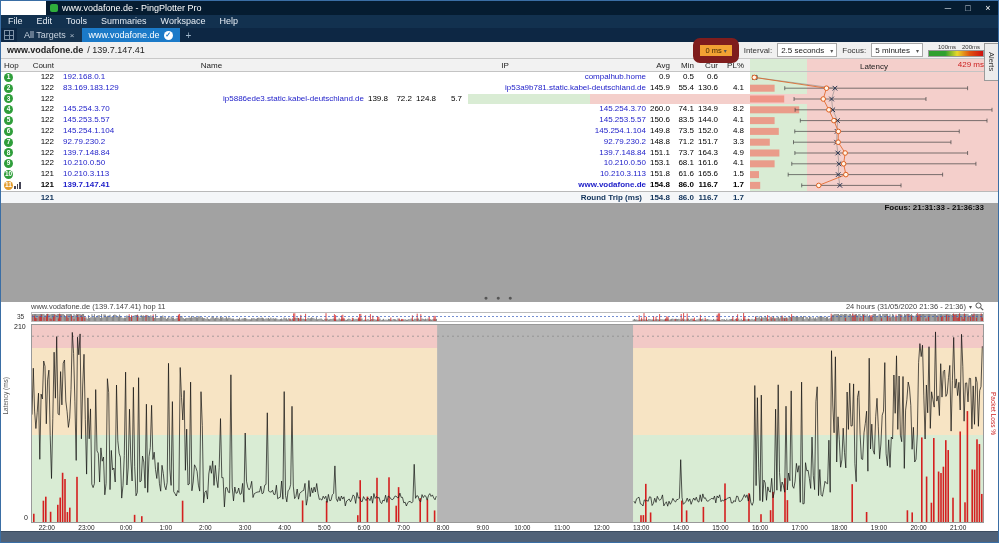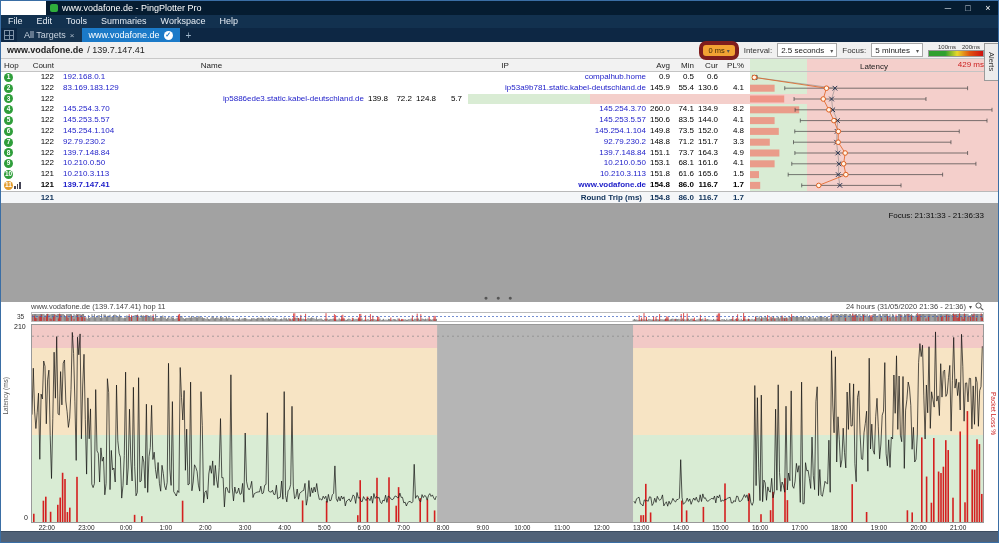--- a/index.html
+++ b/index.html
@@ -21,21 +21,21 @@
   .tab.active{background:#1b7ac8;color:#fff;}
   .tab .x{font-size:8px;opacity:.85;}
   .tab .chk{display:inline-flex;width:9px;height:9px;border-radius:50%;background:#fff;color:#1b7ac8;
             align-items:center;justify-content:center;font-size:7px;font-weight:bold;}
   .addtab{display:flex;align-items:center;padding:0 6px;color:#9fb4c8;font-size:10px;}
   
   .toolbar{height:16px;background:#f0f0f0;border-bottom:1px solid #c8c8c8;display:flex;align-items:center;
            font-size:9px;color:#222;padding:0 6px;gap:4px;}
   .tname{font-weight:bold;}
   .tb-right{margin-left:auto;display:flex;align-items:center;gap:5px;}
-  .chip{background:#f2a233;border:4px solid #7f1d1d;border-radius:7px;height:11px;display:flex;align-items:center;
+  .chip{background:#f2a233;border:7px solid #7f1d1d;border-radius:7px;height:11px;display:flex;align-items:center;
         padding:0 5px;font-size:7.5px;color:#402800;gap:2px;}
   .selbox{background:#fff;border:1px solid #a8a8a8;height:12px;display:flex;align-items:center;gap:6px;
           padding:0 3px;font-size:8px;color:#222;}
   .caret{font-size:6px;color:#555;}
   .lab{font-size:8px;color:#333;}
   .legend{display:flex;flex-direction:column;width:56px;margin-right:8px;}
   .legend-labels{display:flex;justify-content:space-between;font-size:6px;color:#333;padding:0 4px 0 10px;}
   .legend-bar{height:5px;background:linear-gradient(90deg,#2fa02f 0%,#2fa02f 30%,#e8d82a 52%,#e05510 75%,#cf1010 100%);
               border:1px solid #999;}
   
@@ -62,21 +62,21 @@
            align-items:center;justify-content:center;flex:0 0 auto;}
   .gicon{display:inline-flex;align-items:flex-end;gap:1px;height:8px;}
   .gicon i{display:inline-block;width:1.5px;background:#445;}
   .gicon i:nth-child(1){height:3px;}.gicon i:nth-child(2){height:5px;}.gicon i:nth-child(3){height:7px;}
   .latoverlay{position:absolute;left:749px;top:0;pointer-events:none;}
   .summary{display:flex;height:11px;line-height:11px;align-items:center;background:#f4f6f8;border-top:1px solid #b9b9b9;
            font-weight:bold;color:#10325a;font-size:8px;}
   .summary .c-name{text-align:right;padding-right:4px;}
   
   .graypanel{height:99px;background:#a2a2a2;position:relative;}
-  .focusline{position:absolute;top:8px;right:14px;font-size:8px;color:#0d0d0d;}
+  .focusline{position:absolute;top:0;right:14px;font-size:8px;color:#0d0d0d;font-weight:bold;}
   .splitdots{position:absolute;bottom:1px;left:50%;transform:translateX(-50%);color:#555;font-size:7px;letter-spacing:3px;}
   
   .graph{position:relative;height:233px;background:#fff;}
   .ghead{position:absolute;top:0;left:30px;right:14px;height:9px;display:flex;justify-content:space-between;
          font-size:7.5px;color:#444;align-items:flex-end;}
   .ghead-right{display:flex;align-items:center;gap:3px;}
   .mini{position:absolute;top:10px;left:30px;right:14px;height:10px;border:1px solid #bbb;background:#fff;box-sizing:border-box;}
   .mini-label{position:absolute;left:16px;top:11px;font-size:6.5px;color:#333;}
   .plot{position:absolute;top:22px;left:30px;right:14px;height:199px;border:1px solid #999;box-sizing:border-box;}
   .band{position:absolute;left:0;right:0;}

